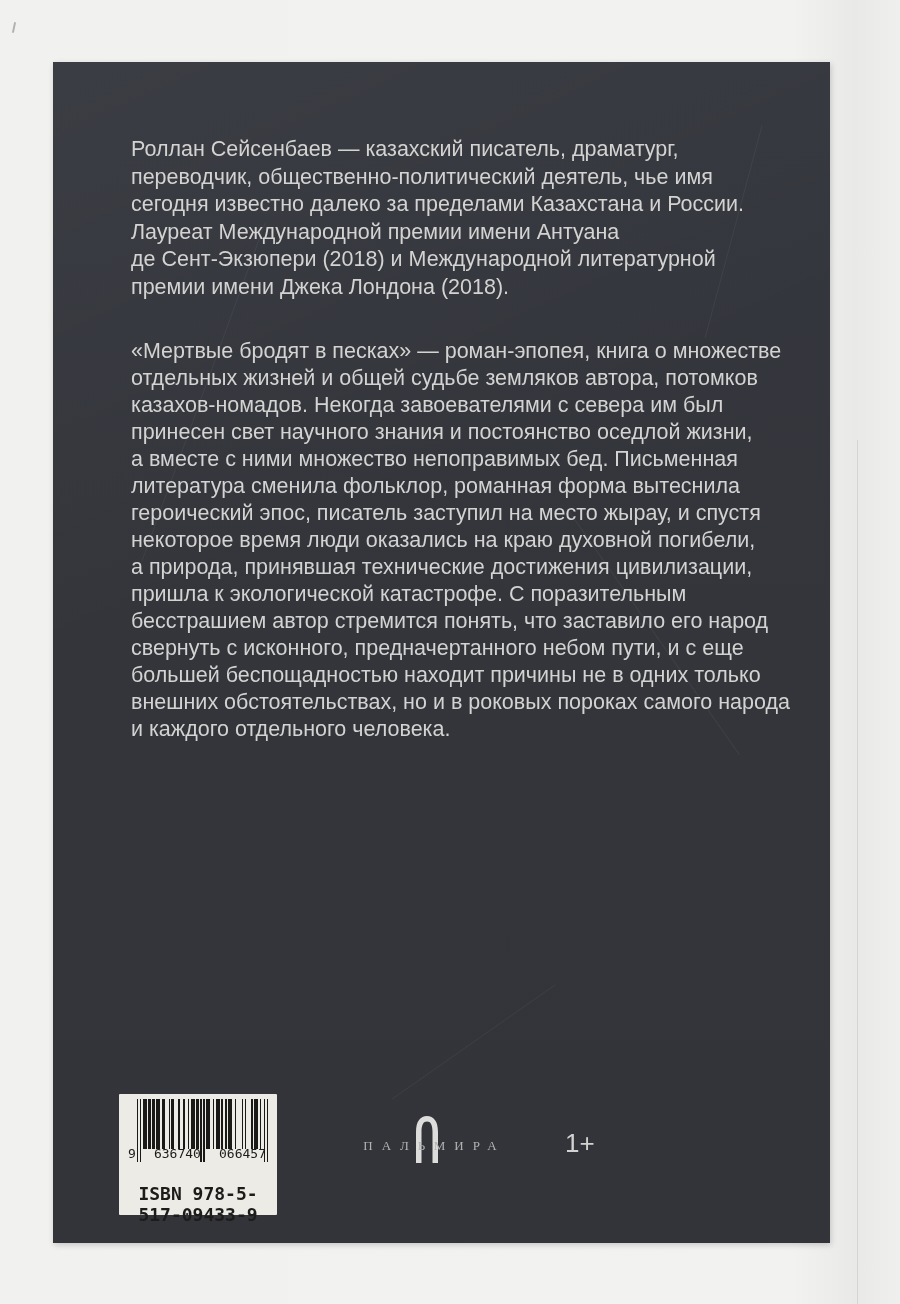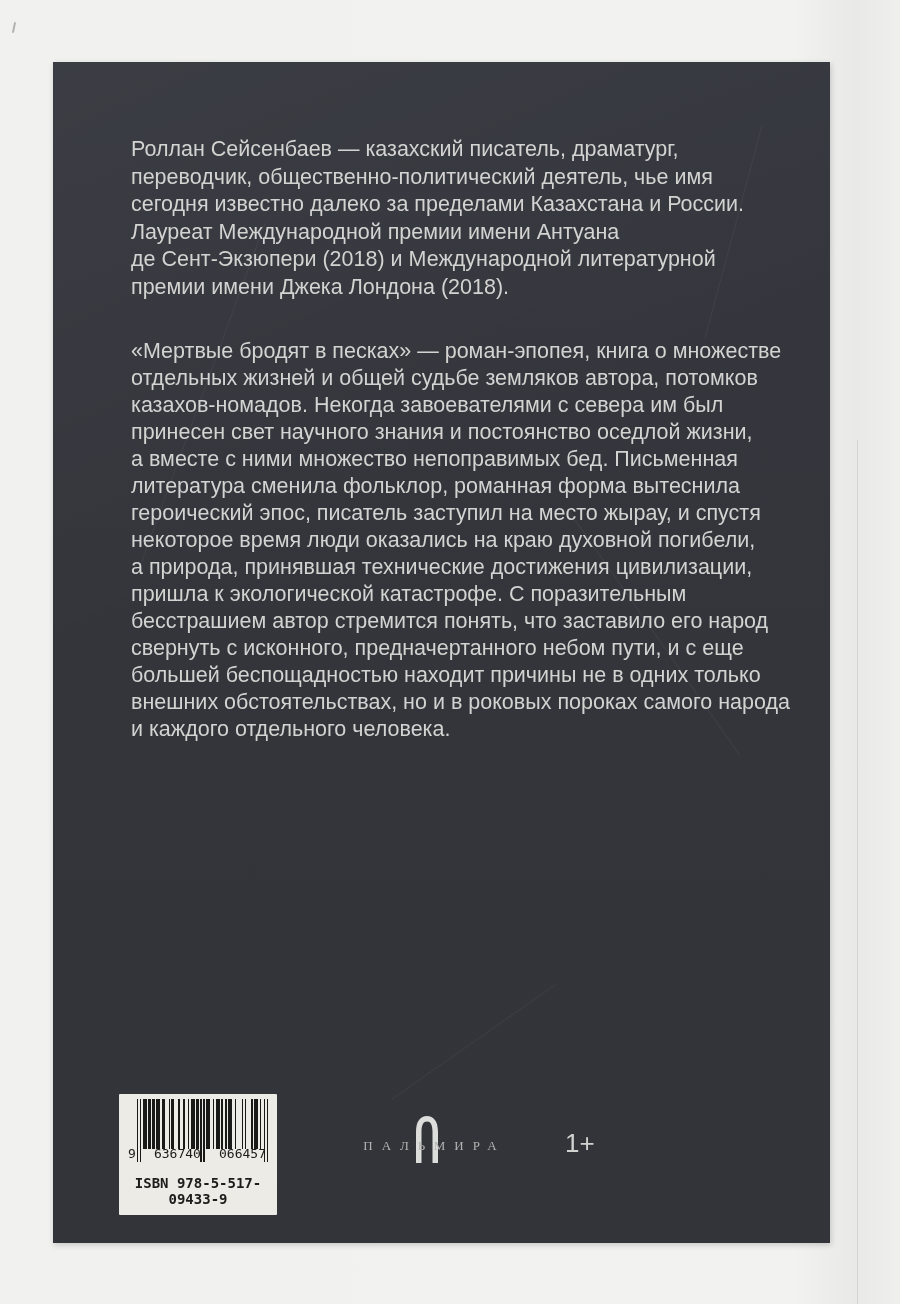--- a/index.html
+++ b/index.html
@@ -67,23 +67,23 @@
   .bars span.b { background: #191917; }
   .bars span.tall { height: 63px; }
   .ean-digits {
     position: absolute; left: 0; right: 0; top: 47px;
     display: flex; justify-content: space-between;
     font-family: "DejaVu Sans Mono", monospace;
     font-size: 13px; color: #1c1c1a;
   }
   .ean-digits .g2 { padding-right: 2px; }
   .isbn-line {
-    margin-top: 8px; text-align: center;
+    margin-top: 16px; text-align: center;
     font-family: "DejaVu Sans Mono", monospace;
-    font-size: 14px; font-weight: bold; letter-spacing: 0px; color: #1c1c1a;
+    font-size: 18px; font-weight: bold; letter-spacing: 0px; color: #1c1c1a;
   }
 
   
   .logo-arch { position: absolute; left: 358px; top: 1051px; width: 32px; height: 50px; }
   .logo-name {
     position: absolute; left: 288px; top: 1076px; width: 178px;
     text-align: center; font-size: 13px; letter-spacing: 9px; text-indent: 9px;
     color: #b2b2b0; font-family: "Liberation Serif", "DejaVu Serif", serif;
   }
   .age-rating {

